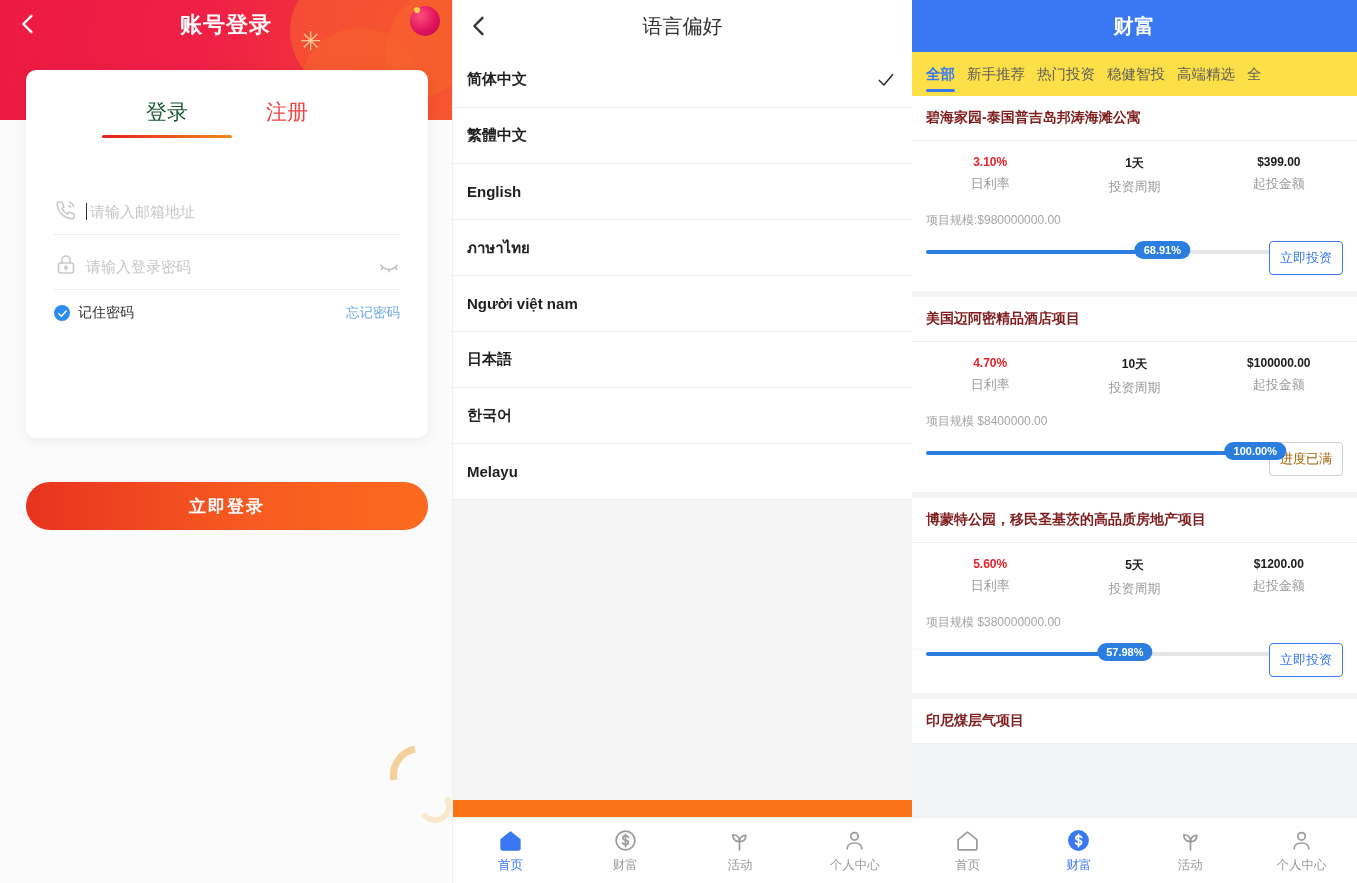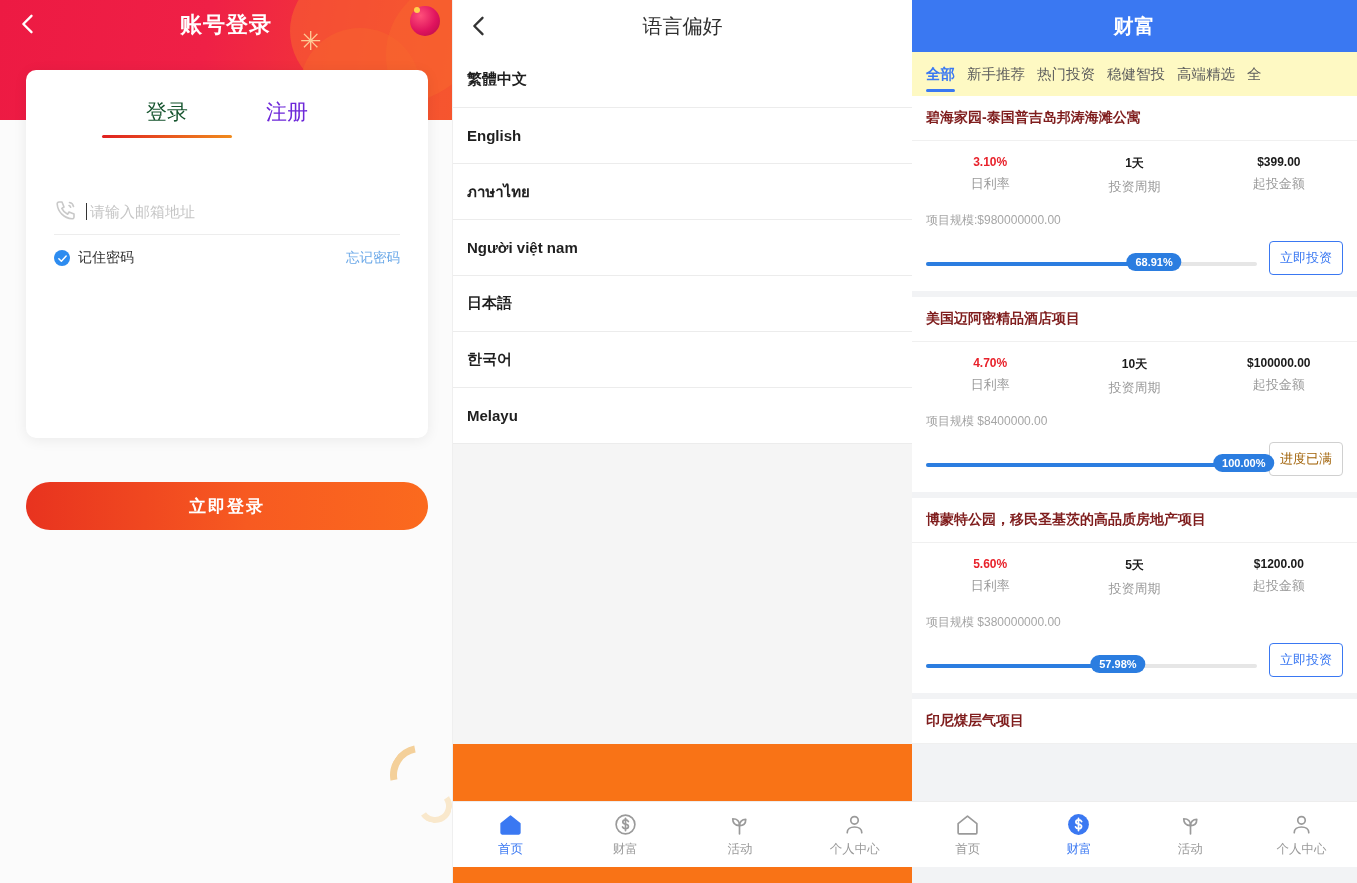--- a/index.html
+++ b/index.html
@@ -46,21 +46,21 @@
   .login-title {
     position: absolute; left: 0; top: 10px; width: 452px; text-align: center;
     color: #fff; font-size: 22px; font-weight: 600; letter-spacing: 1px; z-index: 4;
   }
   .login-card {
     position: absolute; left: 26px; top: 70px; width: 402px; height: 368px;
     background: #fff; border-radius: 10px;
     box-shadow: 0 2px 14px rgba(0,0,0,.07); z-index: 6;
   }
   .tabs-row { display: flex; justify-content: center; gap: 78px; padding-top: 28px; }
-  .auth-tab { font-size: 21px; color: #6d28d9; position: relative; padding-bottom: 12px; cursor:pointer; }
+  .auth-tab { font-size: 21px; color: #ef4444; position: relative; padding-bottom: 12px; cursor:pointer; }
   .auth-tab.active { color: #14532d; font-weight: 500; }
   .auth-tab.active:after {
     content:""; position:absolute; left: 50%; transform: translateX(-50%);
     bottom: 0; width: 130px; height: 3px; border-radius: 2px;
     background: linear-gradient(90deg, #e02020 0%, #f08b1d 100%);
   }
   .field {
     position: relative; margin: 0 28px; padding: 18px 0 10px 0;
     border-bottom: 1px solid #ededed; display:flex; align-items:center;
   }
@@ -135,21 +135,21 @@
   
   .panel-wealth {
     width: 445px; height: 883px; position: relative; flex: 0 0 445px;
     background: #f2f3f5; overflow: hidden;
   }
   .wealth-header {
     height: 52px; background: #3a78f2; display:flex; align-items:center; justify-content:center;
   }
   .wealth-title { color:#fff; font-size: 20px; font-weight: 600; letter-spacing: 1px; }
   .wealth-tabs {
-    height: 44px; background: #fef9c3; display:flex; align-items:center; gap: 12px;
+    height: 44px; background: #fde047; display:flex; align-items:center; gap: 12px;
     padding: 0 14px; overflow: hidden; white-space: nowrap;
   }
   .wtab {
     font-size: 14.5px; color: #5e5e5e; position:relative; height: 44px;
     display:flex; align-items:center; cursor:pointer; flex: 0 0 auto;
   }
   .wtab.active { color: #3a78f2; font-weight: 600; }
   .wtab.active:after {
     content:""; position:absolute; bottom: 4px; left: 0; right: 0; height: 3px;
     border-radius: 2px; background: #3a78f2;
@@ -159,21 +159,21 @@
   .pcard-title {
     padding: 13px 14px; font-size: 14px; font-weight: 700; color: #7f1d1d;
     border-bottom: 1px solid #f0f0f0;
   }
   .stats { display:flex; padding: 14px 6px 4px 6px; }
   .stat { flex: 1 1 0; text-align:center; }
   .stat-val { font-size: 12px; font-weight: 700; color: #1a1a1a; }
   .stat-val.rate { color: #e8222b; }
   .stat-lbl { font-size: 13px; color: #9a9a9a; margin-top: 6px; }
   .scale { font-size: 12px; color: #a6a6a6; padding: 12px 14px 0 14px; }
-  .prog-row { display:flex; align-items:flex-end; padding: 12px 14px 16px 14px; gap: 12px; }
+  .prog-row { display:flex; align-items:flex-start; padding: 12px 14px 16px 14px; }
   .prog-wrap { flex: 1 1 auto; position:relative; height: 22px; }
   .prog-track {
     position:absolute; top: 9px; left: 0; right: 0; height: 4px;
     background: #e6e6e6; border-radius: 2px;
   }
   .prog-fill {
     position:absolute; top: 9px; left: 0; height: 4px;
     background: #2b7de0; border-radius: 2px;
   }
   .prog-badge {
@@ -185,21 +185,21 @@
     flex: 0 0 auto; padding: 7px 10px; border-radius: 4px; font-size: 13px;
     border: 1px solid #3a78f2; color: #3a78f2; background: #fff; cursor:pointer;
     font-family: inherit;
   }
   .invest-btn.full {
     border-color: #d0d0d0; color: #a16207; cursor: default;
   }
 
   
   .tabbar {
-    position:absolute; bottom: 16px; left: 0; right: 0; height: 66px;
+    position:absolute; bottom: 0; left: 0; right: 0; height: 66px;
     background:#fff; border-top: 1px solid #ededed; display:flex; align-items:center;
   }
   .tabitem {
     flex: 1 1 0; display:flex; flex-direction: column; align-items:center;
     gap: 4px; cursor:pointer; color: #9a9a9a;
   }
   .tabitem.active { color: #3a78f2; }
   .tabitem .ticon { width: 26px; height: 26px; display:flex; align-items:center; justify-content:center; }
   .tabitem .ticon svg { width: 25px; height: 25px; display:block; }
   .tabitem .tlabel { font-size: 12.5px; }
@@ -235,20 +235,39 @@
           <svg viewBox="0 0 24 24" fill="none" stroke="currentColor" stroke-width="1.6" stroke-linecap="round" stroke-linejoin="round">
             <path d="M5 4h3l2 5-2.2 1.4a12 12 0 0 0 5.8 5.8L15 14l5 2v3a1.8 1.8 0 0 1-2 1.8A16 16 0 0 1 3.2 6 1.8 1.8 0 0 1 5 4z"></path>
             <path d="M15.5 4.5a5 5 0 0 1 4 4"></path>
             <path d="M15 7.6a2.4 2.4 0 0 1 1.6 1.6"></path>
           </svg>
         </span>
         <span class="cursor"></span>
         <input type="text" placeholder="请输入邮箱地址" style="">
       </div>
 
+      <div class="field">
+        <span class="fico">
+          <svg viewBox="0 0 24 24" fill="none" stroke="currentColor" stroke-width="1.6" stroke-linecap="round" stroke-linejoin="round">
+            <rect x="4.5" y="10" width="15" height="10" rx="2"></rect>
+            <path d="M8 10V7a4 4 0 0 1 8 0v3"></path>
+            <circle cx="12" cy="14.4" r="1.2"></circle>
+            <path d="M12 15.4v1.6"></path>
+          </svg>
+        </span>
+        <input type="password" placeholder="请输入登录密码" style="">
+        <span class="eye">
+          <svg viewBox="0 0 24 24" fill="none" stroke="currentColor" stroke-width="1.6" stroke-linecap="round" stroke-linejoin="round">
+            <path d="M3 11c2.5 3.2 5.6 4.8 9 4.8S18.5 14.2 21 11"></path>
+            <path d="M5 14l-1.4 2"></path>
+            <path d="M19 14l1.4 2"></path>
+            <path d="M12 16v2.2"></path>
+          </svg>
+        </span>
+      </div>
 
       <div class="remember-row">
         <div class="remember-left">
           <span class="check-circle">
             <svg viewBox="0 0 24 24" fill="none" stroke="#ffffff" stroke-width="3.2" stroke-linecap="round" stroke-linejoin="round">
               <polyline points="4 12.5 9.5 18 20 6.5"></polyline>
             </svg>
           </span>
           <span class="remember-txt">记住密码</span>
         </div>
@@ -266,20 +285,28 @@
       <div class="lang-back">
         <svg viewBox="0 0 24 24" fill="none" stroke="#333333" stroke-width="2" stroke-linecap="round" stroke-linejoin="round">
           <polyline points="15 5 8 12 15 19"></polyline>
         </svg>
       </div>
       <div class="lang-title">语言偏好</div>
     </div>
 
     <div class="lang-list">
       <div class="lang-item">
+        <span class="lang-label">简体中文</span>
+        <span class="lang-check">
+          <svg viewBox="0 0 24 24" fill="none" stroke="currentColor" stroke-width="1.8" stroke-linecap="round" stroke-linejoin="round">
+            <polyline points="4 12.5 9.5 18 20 5.5"></polyline>
+          </svg>
+        </span>
+      </div>
+      <div class="lang-item">
         <span class="lang-label">繁體中文</span>
       </div>
       <div class="lang-item">
         <span class="lang-label">English</span>
       </div>
       <div class="lang-item">
         <span class="lang-label">ภาษาไทย</span>
       </div>
       <div class="lang-item">
         <span class="lang-label">Người việt nam</span>

